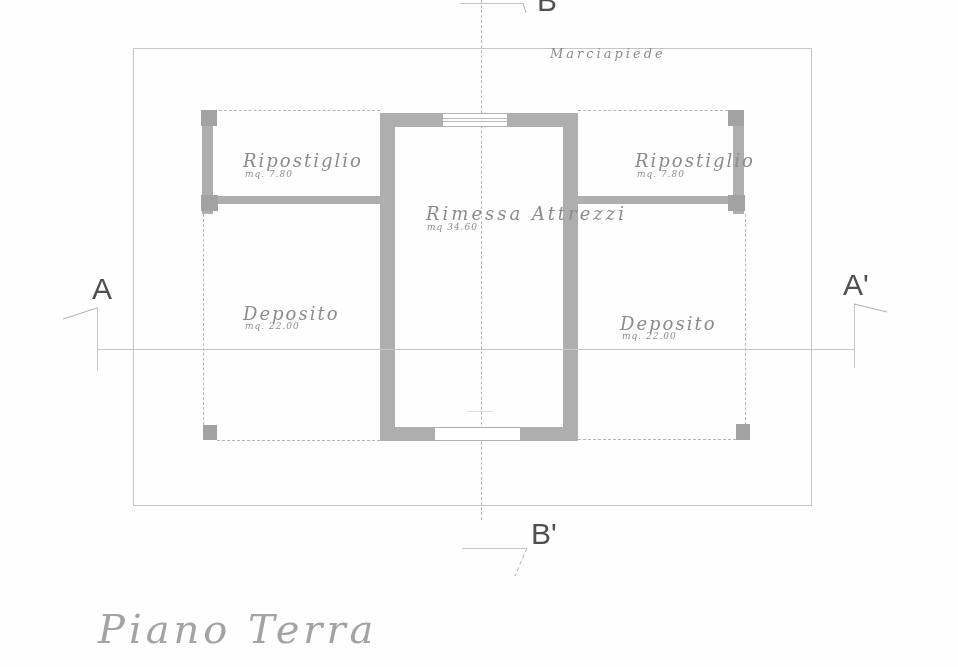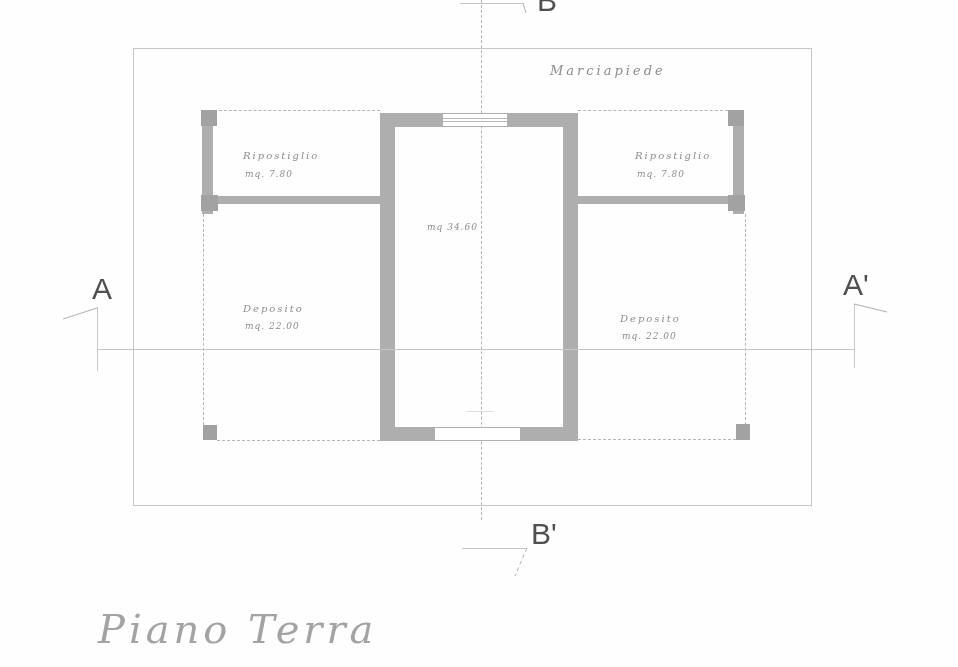--- a/index.html
+++ b/index.html
@@ -8,21 +8,21 @@
   .wall{position:absolute;background:var(--wall,#aeaeae);}
   .pillar{position:absolute;background:var(--pillar,#a2a2a2);}
   .line-h{position:absolute;height:0;border-top:1px solid var(--line,#c6c6c6);}
   .line-v{position:absolute;width:0;border-left:1px solid var(--line,#c6c6c6);}
   .dash-h{position:absolute;height:0;border-top:1px dashed var(--dashed,#b5b5b5);}
   .dash-v{position:absolute;width:0;border-left:1px dashed var(--dashed,#b5b5b5);}
   .boundary{position:absolute;border:1px solid var(--line,#c6c6c6);background:transparent;}
   .inner-outline{position:absolute;border:1px solid #b4b4b4;background:transparent;}
   .opening{position:absolute;background:#ffffff;border-top:1px solid #b0b0b0;border-bottom:1px solid #b0b0b0;}
   .win-line{position:absolute;left:0;right:0;height:0;border-top:1px solid #b8b8b8;}
-  .room-name{position:absolute;font-style:italic;font-size:10px;letter-spacing:2px;
+  .room-name{position:absolute;font-style:italic;font-size:18px;letter-spacing:2px;
              color:var(--label,#8c8c8c);white-space:nowrap;}
   .room-area{position:absolute;font-style:italic;font-size:9px;letter-spacing:1px;
              color:var(--label,#8c8c8c);white-space:nowrap;}
   .marker-letter{position:absolute;font-family:"Liberation Sans",sans-serif;font-size:30px;
                  color:var(--marker,#4f4f4f);white-space:nowrap;}
   .title{position:absolute;font-style:italic;font-size:40px;letter-spacing:4px;
          color:var(--title,#9e9e9e);white-space:nowrap;}
   svg.ticks{position:absolute;left:0;top:0;pointer-events:none;}
 </style>
 </head>
@@ -79,28 +79,29 @@
     <line x1="854" y1="304" x2="887" y2="312" stroke="#b0b0b0" stroke-width="1"></line>
     <line x1="523" y1="3" x2="526" y2="13" stroke="#b0b0b0" stroke-width="1"></line>
     <line x1="527" y1="548" x2="515" y2="576" stroke="#b0b0b0" stroke-width="1" stroke-dasharray="4 3"></line>
   </svg>
 
   <div class="marker-letter" style="left:92px;top:272px;">A</div>
   <div class="marker-letter" style="left:843px;top:268px;">A'</div>
   <div class="marker-letter" style="left:537px;top:-16px;">B</div>
   <div class="marker-letter" style="left:531px;top:517px;">B'</div>
 
-  <div class="room-name" style="left:550px;top:63px;font-size:13px;letter-spacing:3px;">Marciapiede</div>
+  <div class="room-name" style="left:550px;top:46px;font-size:13px;letter-spacing:3px;">Marciapiede</div>
 
   <div class="room-name" style="left:243px;top:150px;">Ripostiglio</div>
   <div class="room-area" style="left:245px;top:169px;">mq. 7.80</div>
 
   <div class="room-name" style="left:635px;top:150px;">Ripostiglio</div>
   <div class="room-area" style="left:637px;top:169px;">mq. 7.80</div>
 
+  <div class="room-name" style="left:426px;top:203px;letter-spacing:3px;">Rimessa Attrezzi</div>
   <div class="room-area" style="left:427px;top:222px;">mq 34.60</div>
 
   <div class="room-name" style="left:243px;top:303px;">Deposito</div>
   <div class="room-area" style="left:245px;top:321px;">mq. 22.00</div>
 
   <div class="room-name" style="left:620px;top:313px;">Deposito</div>
   <div class="room-area" style="left:622px;top:331px;">mq. 22.00</div>
 
   <div class="title" style="left:98px;top:606px;">Piano Terra</div>
 

